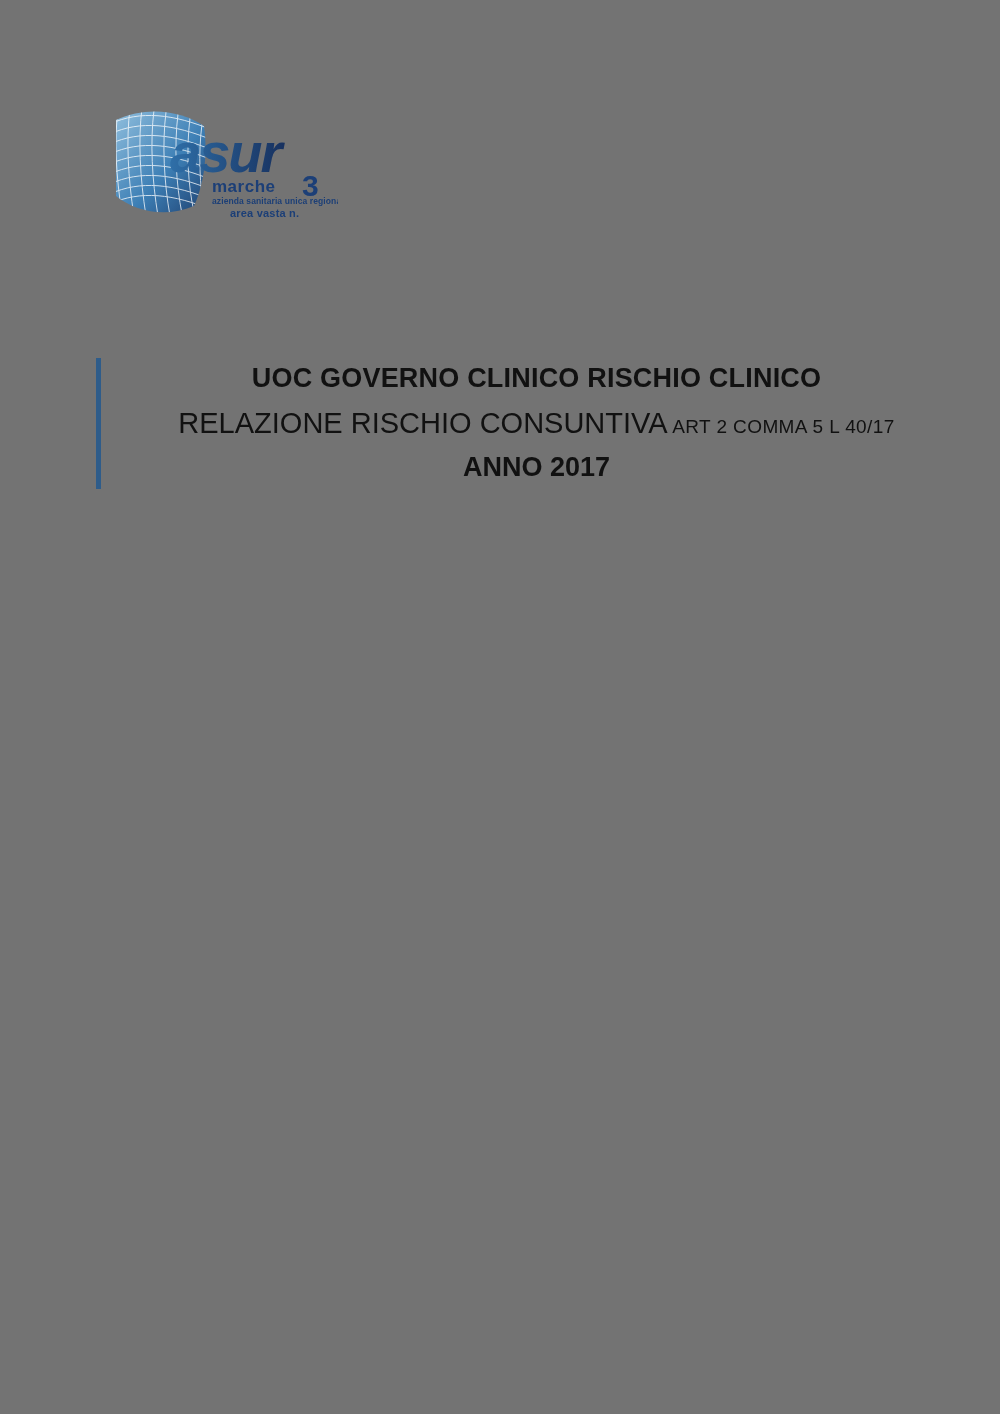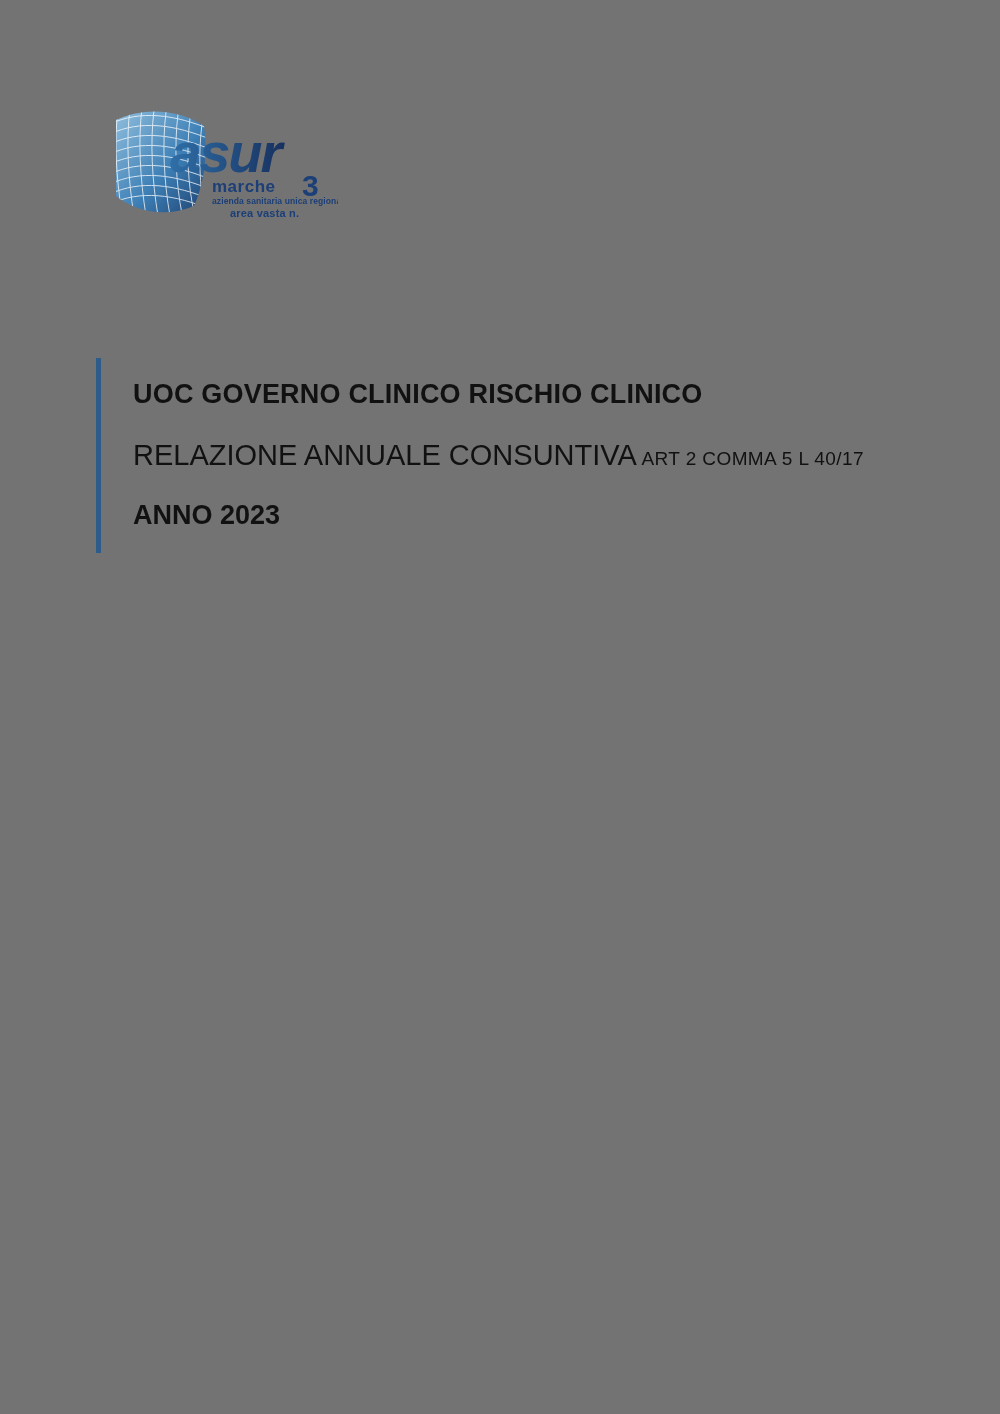--- a/index.html
+++ b/index.html
@@ -38,22 +38,23 @@
   .title-block {
     position: absolute;
     left: 96px;
     top: 358px;
     width: 860px;
     padding-left: 16px;
     border-left: 5px solid #2e5c8a;
     box-sizing: border-box;
   }
   .title-line {
-    margin: 16px;
+    margin: 0;
     padding: 0;
+    text-align: center;
   }
   .title-main {
     font-size: 27px;
     font-weight: bold;
     letter-spacing: 0.2px;
     line-height: 1.55;
     color: #111111;
   }
   .title-sub {
     font-size: 29px;
@@ -126,19 +127,19 @@
 
       <text x="104" y="104" font-family="'Liberation Sans', sans-serif" font-size="8.5" font-weight="bold" fill="#1c3f77" letter-spacing="0.1">azienda sanitaria unica regionale</text>
       <text x="122" y="117" font-family="'Liberation Sans', sans-serif" font-size="11" font-weight="bold" fill="#1c3f77" letter-spacing="0.2">area vasta n.</text>
     </svg>
   </div>
 
   <div class="title-block">
     <p class="title-line title-main">UOC GOVERNO CLINICO RISCHIO CLINICO</p>
 
     <p class="title-line title-sub">
-      <span>RELAZIONE ANNUALE CONSUNTIVA</span><span class="art"> ART 2 COMMA 5 L 40/17</span>
+      <span>RELAZIONE RISCHIO CONSUNTIVA</span><span class="art"> ART 2 COMMA 5 L 40/17</span>
     </p>
 
-    <p class="title-line title-year">ANNO 2023</p>
+    <p class="title-line title-year">ANNO 2017</p>
   </div>
 
 </div>
 
 </body></html>

